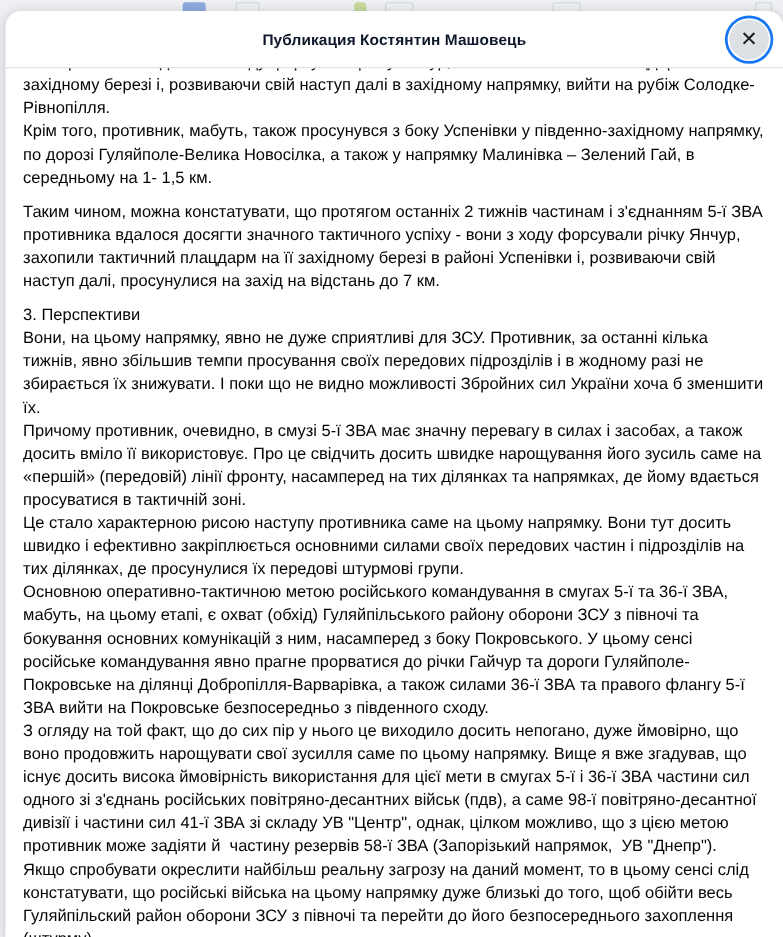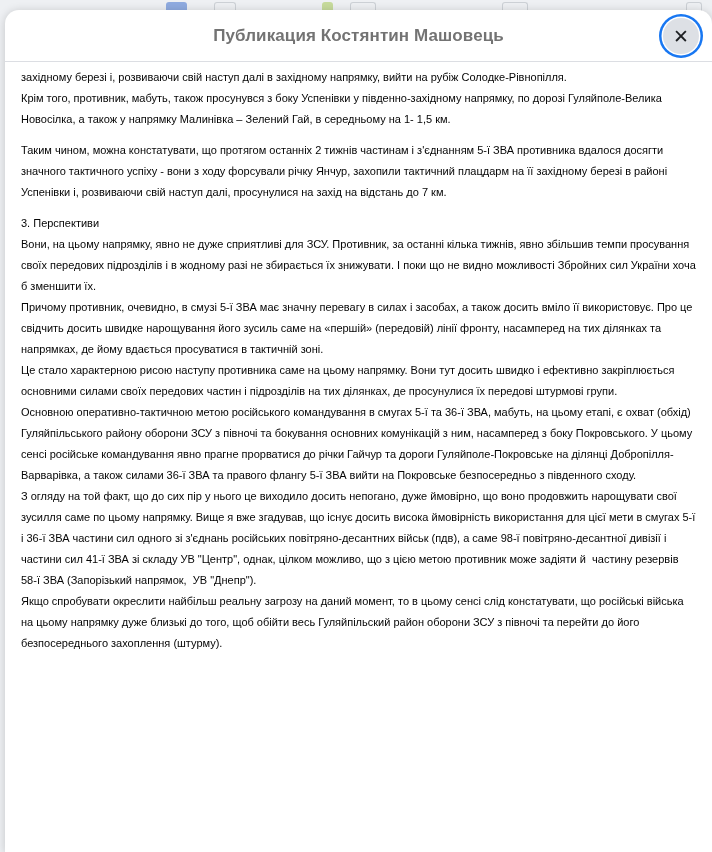--- a/index.html
+++ b/index.html
@@ -29,41 +29,41 @@
     z-index:1;
     display:flex; flex-direction:column;
   }
   .modal-header {
     position:relative;
     height:52px; flex:0 0 52px;
     border-bottom:1px solid #DCDEE3;
     display:flex; align-items:center; justify-content:center;
   }
   .modal-title {
-    font-size:17px; font-weight:bold; color:#737373;
+    font-size:14px; font-weight:bold; color:#0f172a;
     letter-spacing:0.1px;
   }
   .close-btn {
     position:absolute; top:8px; right:13px;
     width:36px; height:36px;
     border:none; border-radius:50%;
     background:#DDE0E5;
     box-shadow:0 0 0 1.5px #FFFFFF, 0 0 0 4px #1877F2;
     display:flex; align-items:center; justify-content:center;
     cursor:pointer;
   }
   .close-x {
     font-family:"DejaVu Sans",sans-serif;
     font-size:19px; line-height:1; color:#1C1E21;
   }
   .modal-body {
     flex:1 1 auto;
     overflow:hidden;
     padding:0 16px 18px 16px;
-    font-size:11px; line-height:21px; color:#050505;
+    font-size:15px; line-height:21px; color:#050505;
   }
   .clipped-line {
     margin-top:-16px;            
     white-space:nowrap; overflow:hidden;
   }
   .para { white-space:pre-wrap; margin-top:10px; }
   .para.no-gap { margin-top:0; }
 </style>
 </head>
 <body>

